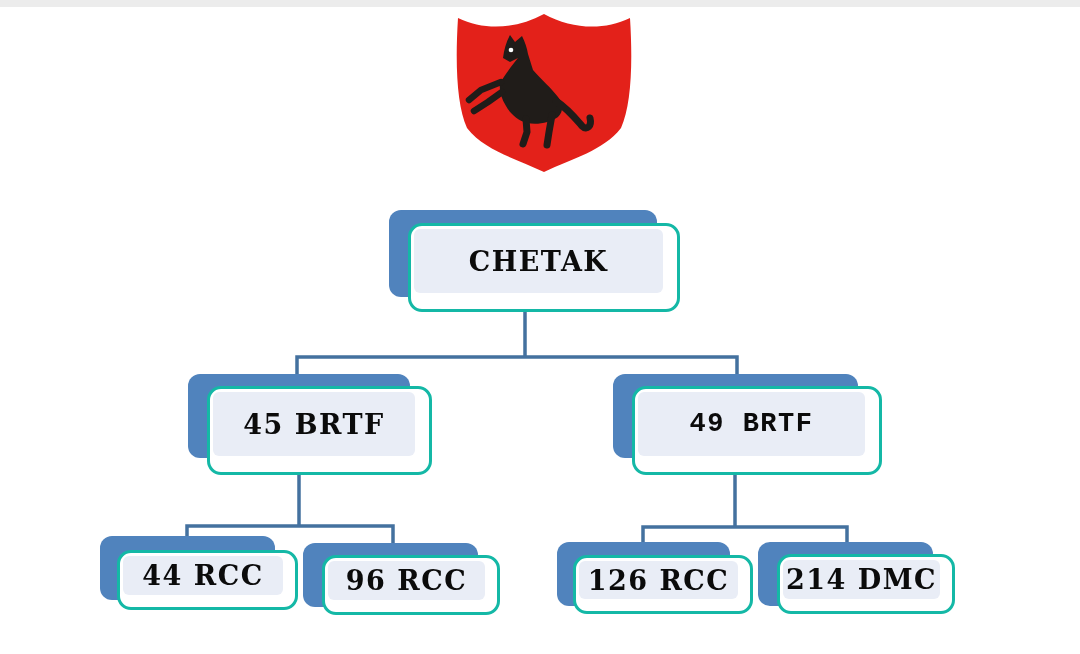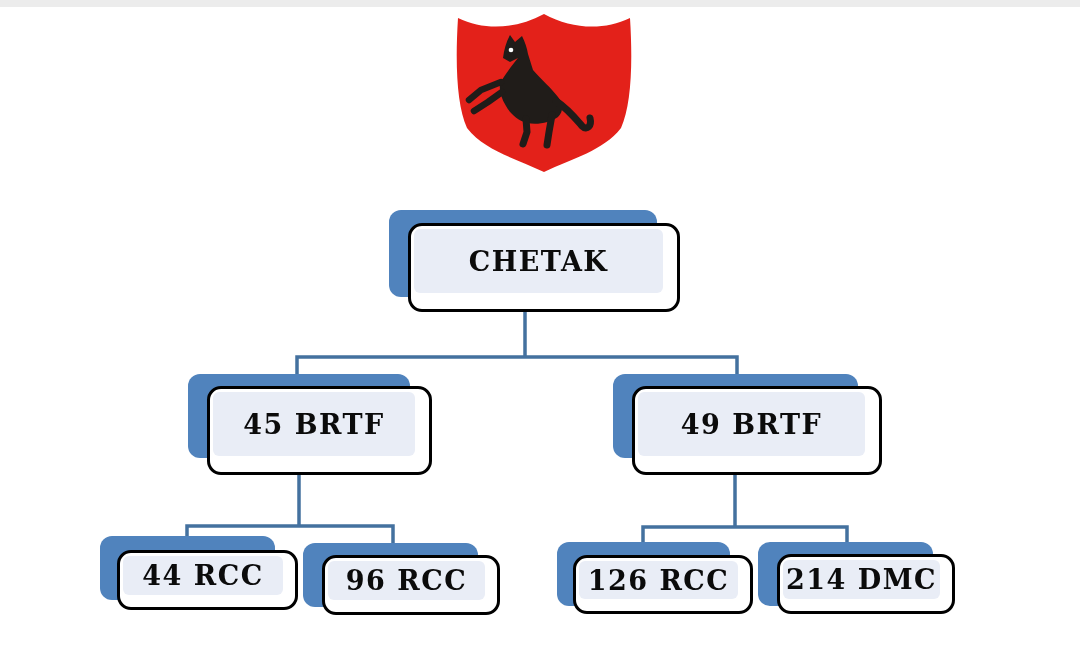--- a/index.html
+++ b/index.html
@@ -8,21 +8,21 @@
     font-family:"DejaVu Serif", serif;
   }
   .top-edge{position:absolute;left:0;top:0;width:100%;height:7px;background:#ececec;}
   .emblem{position:absolute;left:453px;top:8px;}
   .connectors{position:absolute;left:0;top:0;pointer-events:none;}
   .node{position:absolute;}
   .node .back{
     position:absolute;left:0;top:0;border-radius:12px;background:#5083bd;
   }
   .node .front{
-    position:absolute;box-sizing:border-box;border:3px solid #000000;border-radius:14px;
+    position:absolute;box-sizing:border-box;border:3px solid #14b8a6;border-radius:14px;
     background:#ffffff;
   }
   .node .inner{
     position:absolute;left:3px;top:3px;right:14px;bottom:16px;border-radius:6px;
     background:#e9edf6;display:flex;align-items:center;justify-content:center;
   }
   .node .label{
     font-weight:700;font-size:27px;letter-spacing:1.5px;color:#0b0b0b;white-space:nowrap;
   }
 </style>
@@ -71,21 +71,21 @@
     <div class="back" style="width:222px;height:84px;"></div>
     <div class="front" style="left:19px;top:12px;width:225px;height:89px;">
       <div class="inner">
         <span class="label">45 BRTF</span>
       </div>
     </div>
   </div>
 
   <div class="node" style="left:613px;top:374px;">
     <div class="back" style="width:245px;height:84px;"></div>
-    <div class="front" style="left:19px;top:12px;width:250px;height:89px;">
+    <div class="front" style="left:19px;top:12px;width:250px;height:89px;font-family:Liberation Mono, monospace;">
       <div class="inner">
         <span class="label">49 BRTF</span>
       </div>
     </div>
   </div>
 
   <div class="node" style="left:100px;top:536px;">
     <div class="back" style="width:175px;height:64px;"></div>
     <div class="front" style="left:17px;top:14px;width:181px;height:60px;">
       <div class="inner" style="bottom:12px;right:12px;">

